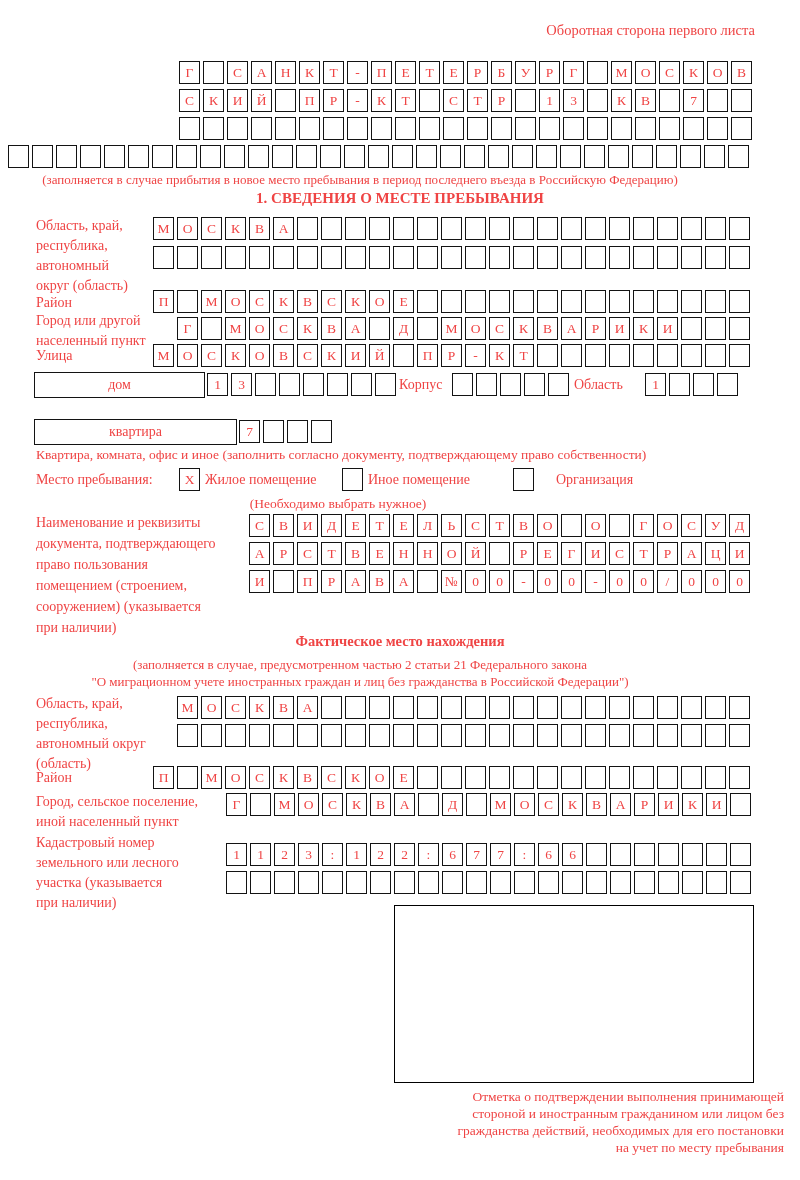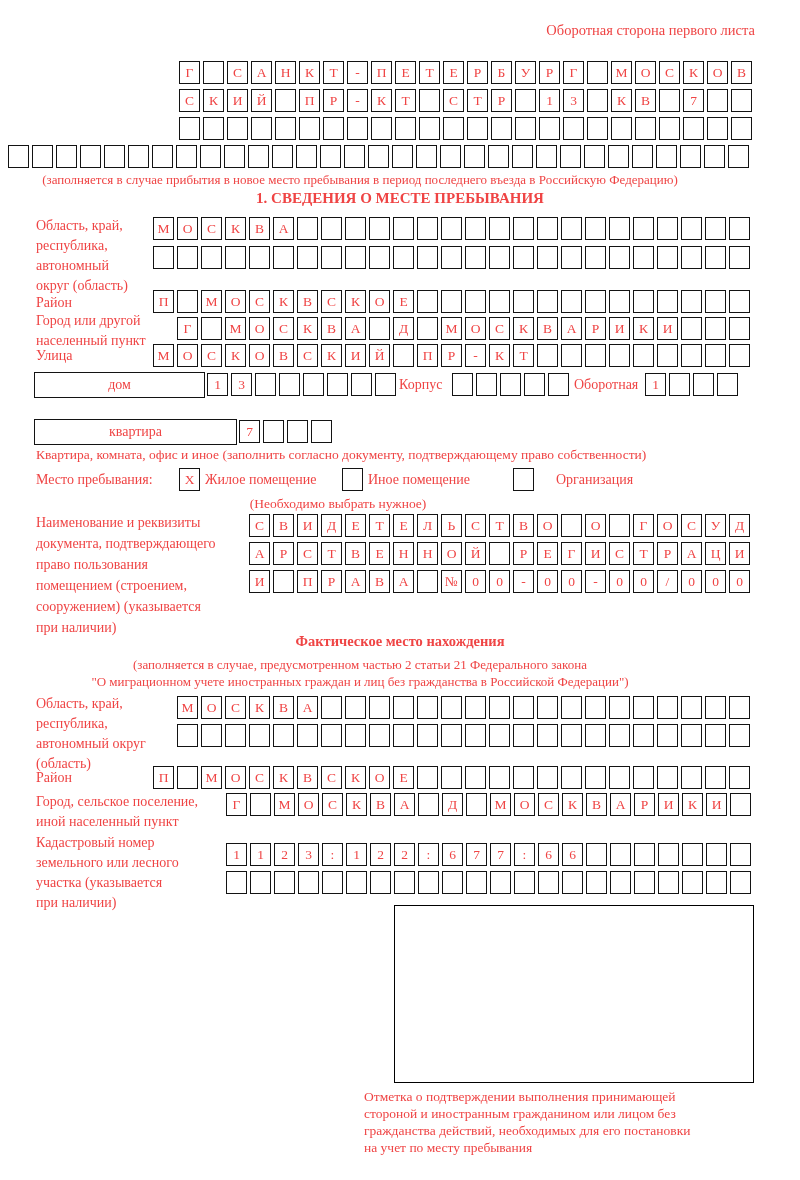--- a/index.html
+++ b/index.html
@@ -14,21 +14,21 @@
   .h-main{position:absolute;left:0;width:800px;text-align:center;font-weight:bold;font-size:15px;}
   .h-sub{position:absolute;left:0;width:800px;text-align:center;font-weight:bold;font-size:14.5px;}
   .row{position:absolute;display:flex;gap:3px;}
   .cbox{box-sizing:border-box;flex:0 0 21px;width:21px;height:23px;border:1.5px solid #131313;
         display:inline-flex;align-items:center;justify-content:center;
         font-size:13.5px;background:#fff;}
   .wbox{position:absolute;box-sizing:border-box;border:1.5px solid #131313;height:26px;
         display:flex;align-items:center;justify-content:center;font-size:14px;background:#fff;}
   .inl{position:absolute;font-size:14px;line-height:23px;}
   .stamp{position:absolute;border:1.9px solid #000;background:#fff;}
-  .note-c{text-align:left;white-space:pre-line;}
+  .note-c{text-align:right;white-space:pre-line;}
 </style>
 </head>
 <body>
 
 <div class="page">
 
   <div class="abs" style="left:440px;top:22px;width:315px;text-align:right;font-size:14.5px;">Оборотная сторона первого листа</div>
 
   <div class="row" style="left:179px;top:61px;">
       <span class="cbox">Г</span>
@@ -303,21 +303,21 @@
       <span class="cbox"></span>
     </div>
   <div class="inl" style="left:399px;top:373px;">Корпус</div>
   <div class="row" style="left:452px;top:373px;">
       <span class="cbox"></span>
       <span class="cbox"></span>
       <span class="cbox"></span>
       <span class="cbox"></span>
       <span class="cbox"></span>
     </div>
-  <div class="inl" style="left:574px;top:373px;">Оборотная</div>
+  <div class="inl" style="left:574px;top:373px;">Область</div>
   <div class="row" style="left:645px;top:373px;">
       <span class="cbox">1</span>
       <span class="cbox"></span>
       <span class="cbox"></span>
       <span class="cbox"></span>
     </div>
 
   <div class="wbox" style="left:34px;top:419px;width:203px;">квартира</div>
   <div class="row" style="left:239px;top:420px;">
       <span class="cbox">7</span>

